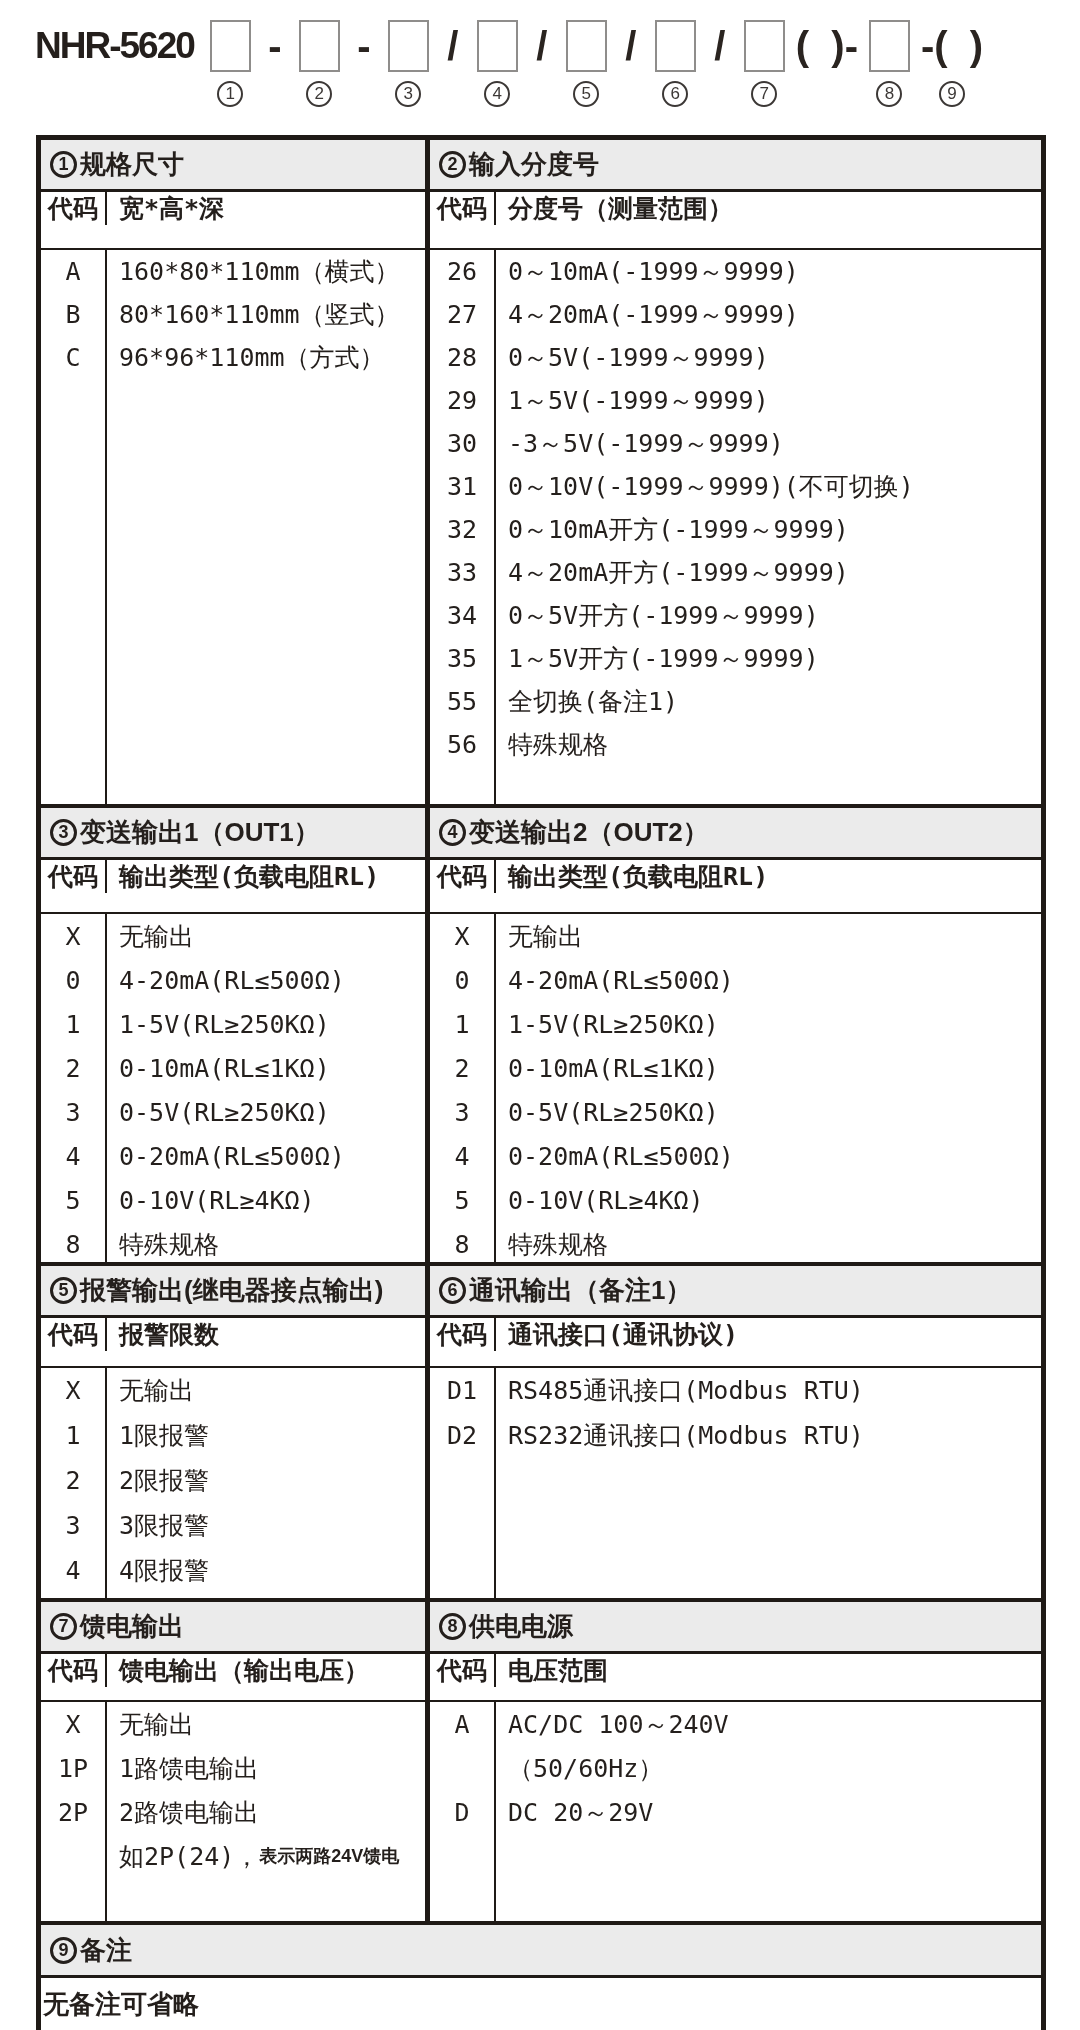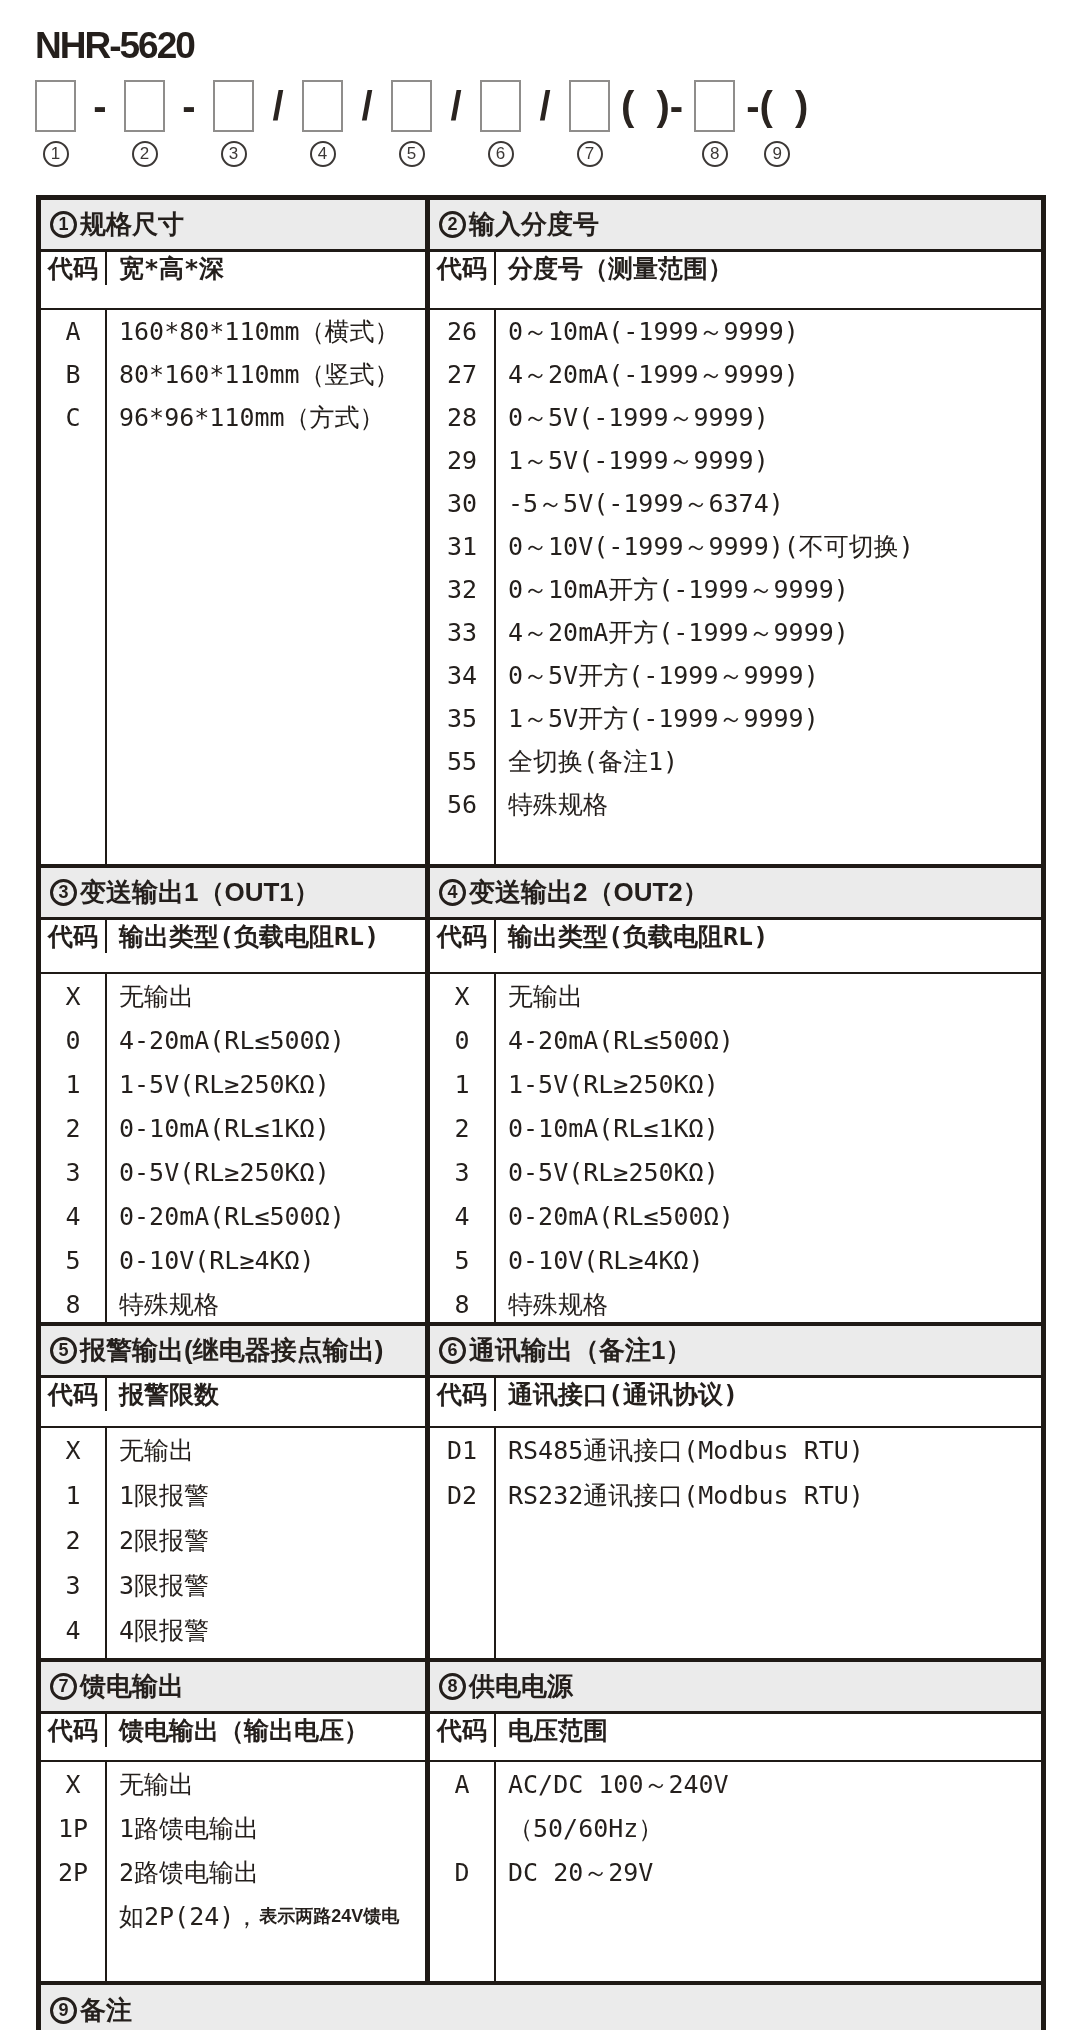--- a/index.html
+++ b/index.html
@@ -1,20 +1,20 @@
 <!DOCTYPE html>
 <html><head>
 <meta charset="utf-8">
 <style>
   * { box-sizing: border-box; margin: 0; padding: 0; }
   html,body { width:1080px; background:#ffffff; color:#241f1c;
     font-family:"Liberation Sans", sans-serif; }
 
   
-  .code-line { margin:16px 0 0 35px; display:flex; align-items:flex-start;flex-direction:column; }
+  .code-line { margin:16px 0 0 35px; display:flex; align-items:flex-start; }
   .prefix { font-size:37px; font-weight:bold; letter-spacing:-2px; line-height:60px;
     margin-right:16px; font-family:"Liberation Sans", sans-serif; }
   .segs { display:flex; gap:11px; }
   .seg { display:flex; flex-direction:column; align-items:center; }
   .seg-top { height:60px; display:flex; align-items:center; font-size:40px;
     font-weight:bold; white-space:pre; color:#2a2420; }
   .code-box { display:none; width:41px; height:52px; border:2px solid #8f8d8b; background:#fff; }
   .seg.is-box .code-box { display:block; }
   .circ { margin-top:5px; width:26px; height:26px; border:2px solid #3c3836; border-radius:50%;
     display:flex; align-items:center; justify-content:center; font-size:17px; color:#3c3836; }
@@ -280,21 +280,21 @@
             <div class="code-cell">29</div>
             <div class="desc-cell">
               <span>1～5V(-1999～9999)</span>
               <span class="note"></span>
             </div>
           </div>
 
           <div class="row">
             <div class="code-cell">30</div>
             <div class="desc-cell">
-              <span>-5～5V(-1999～6374)</span>
+              <span>-3～5V(-1999～9999)</span>
               <span class="note"></span>
             </div>
           </div>
 
           <div class="row">
             <div class="code-cell">31</div>
             <div class="desc-cell">
               <span>0～10V(-1999～9999)(不可切换)</span>
               <span class="note"></span>
             </div>

